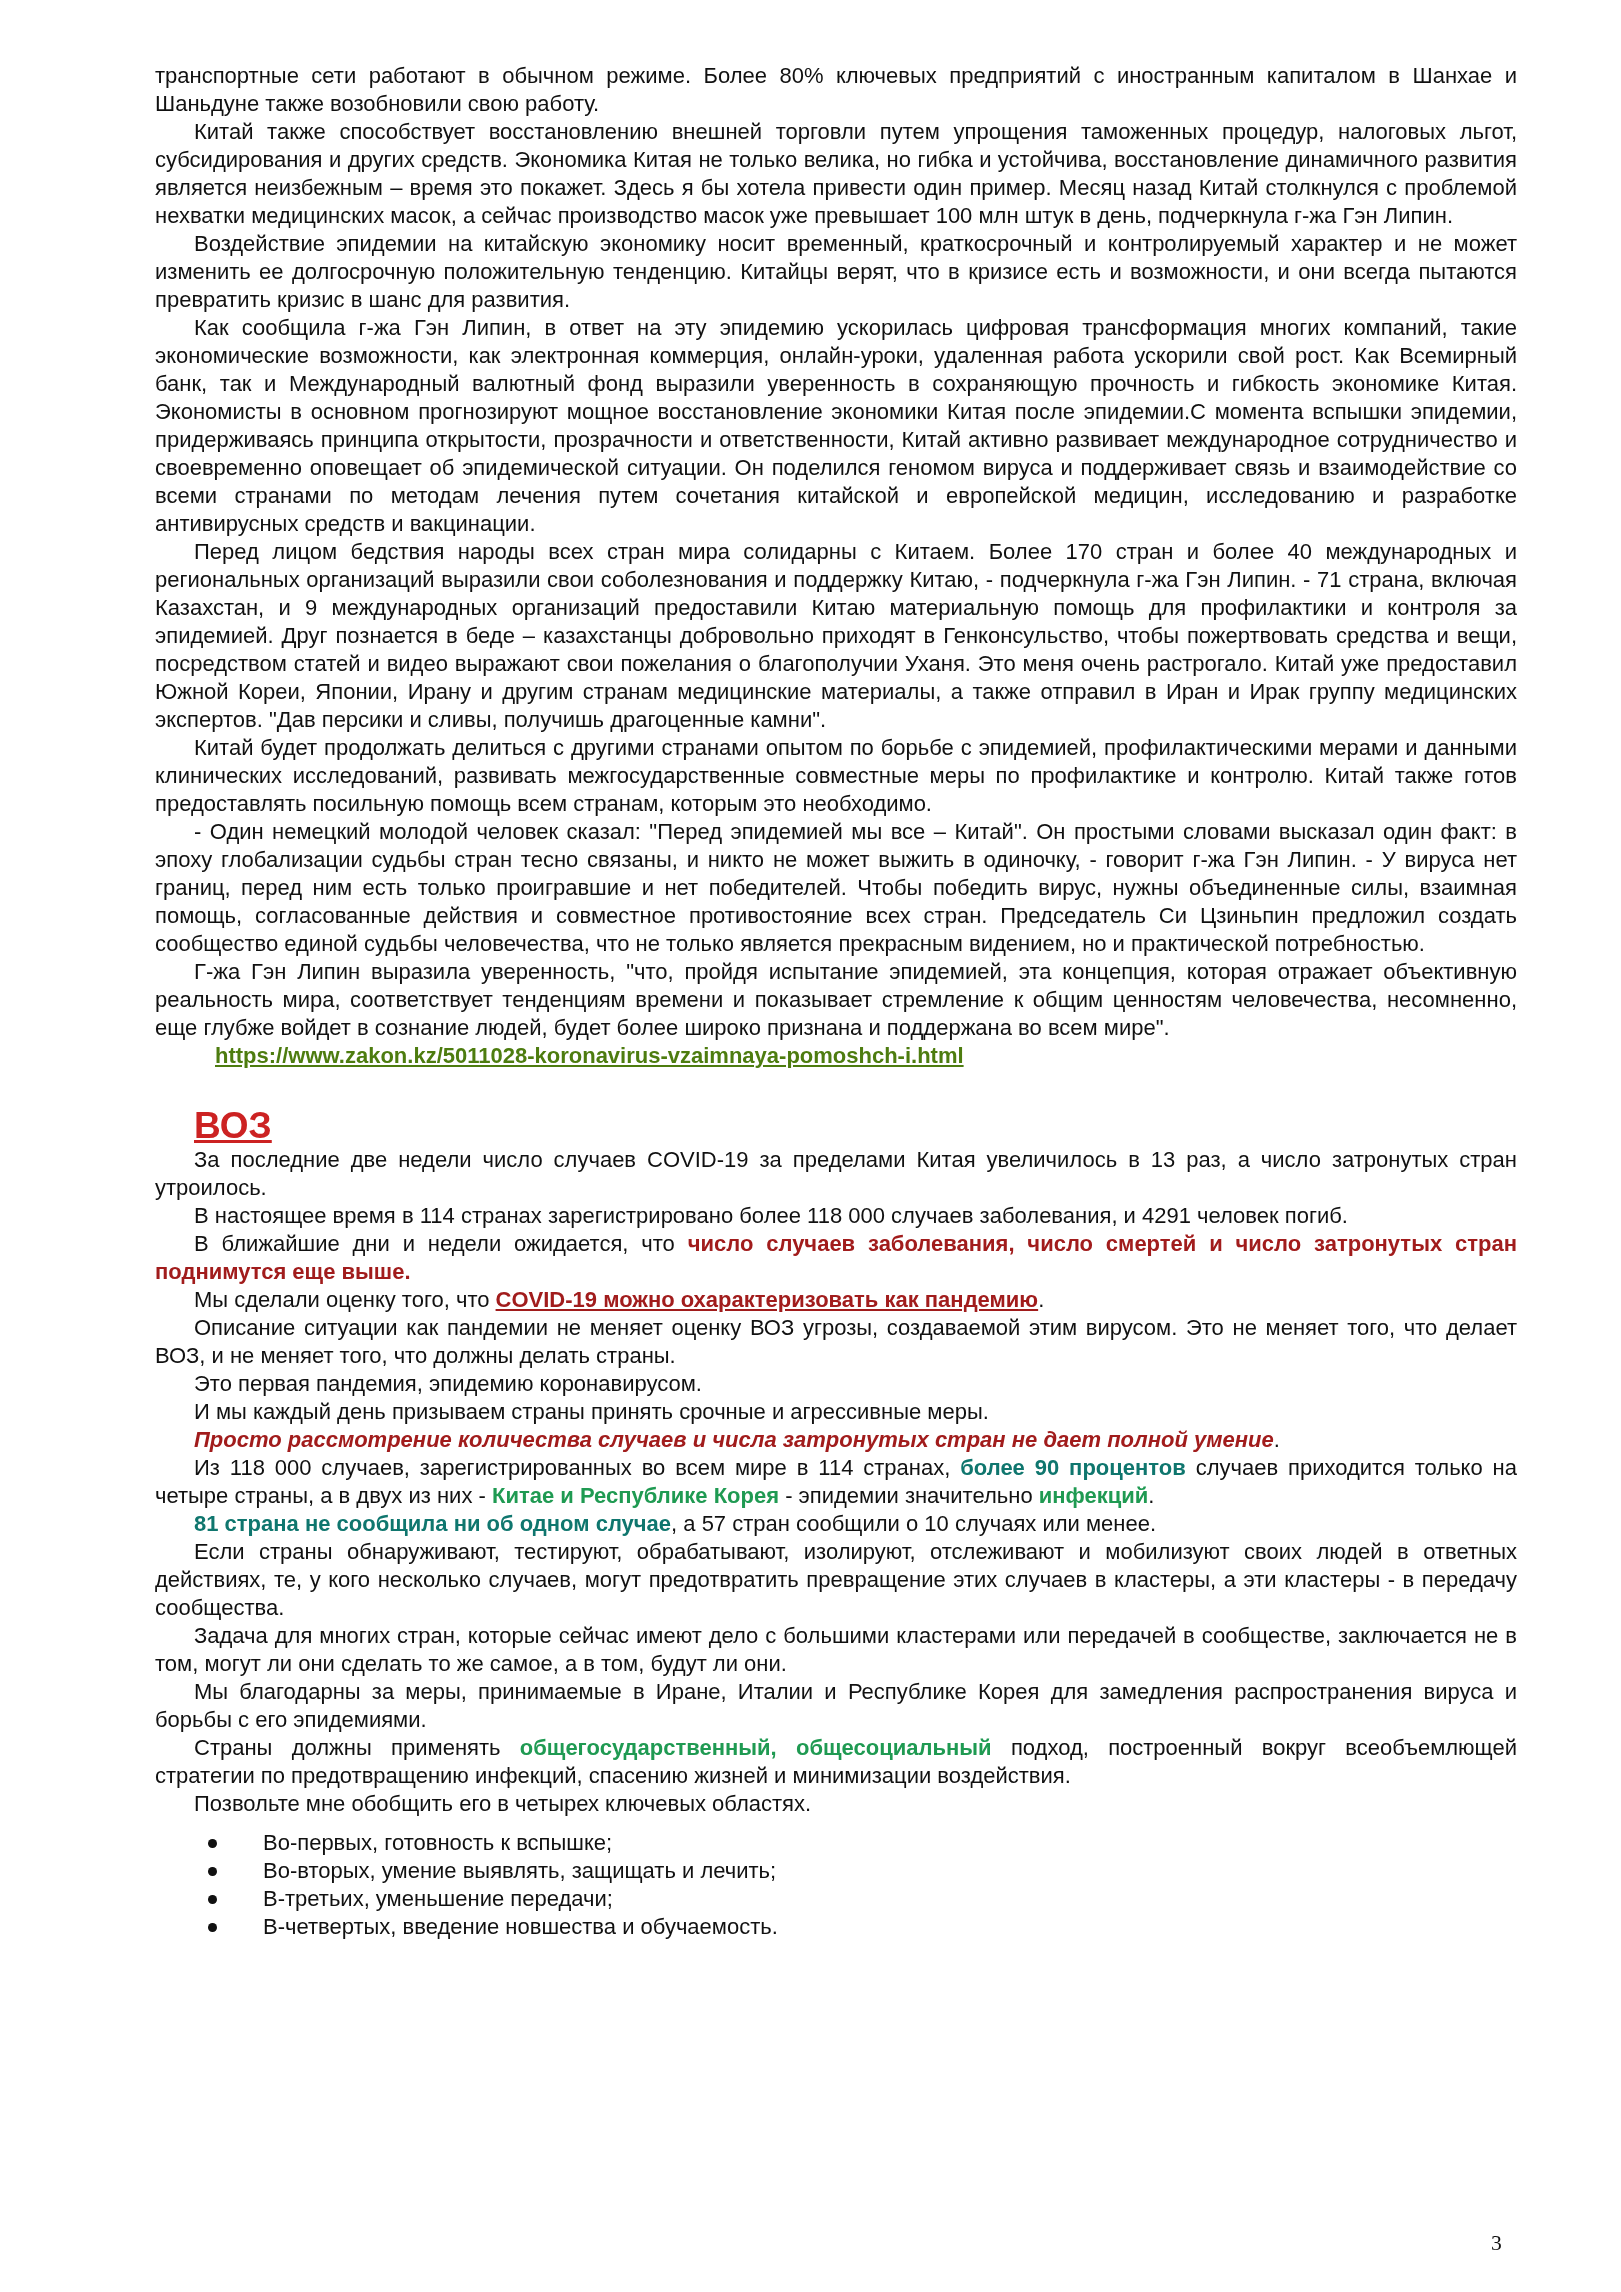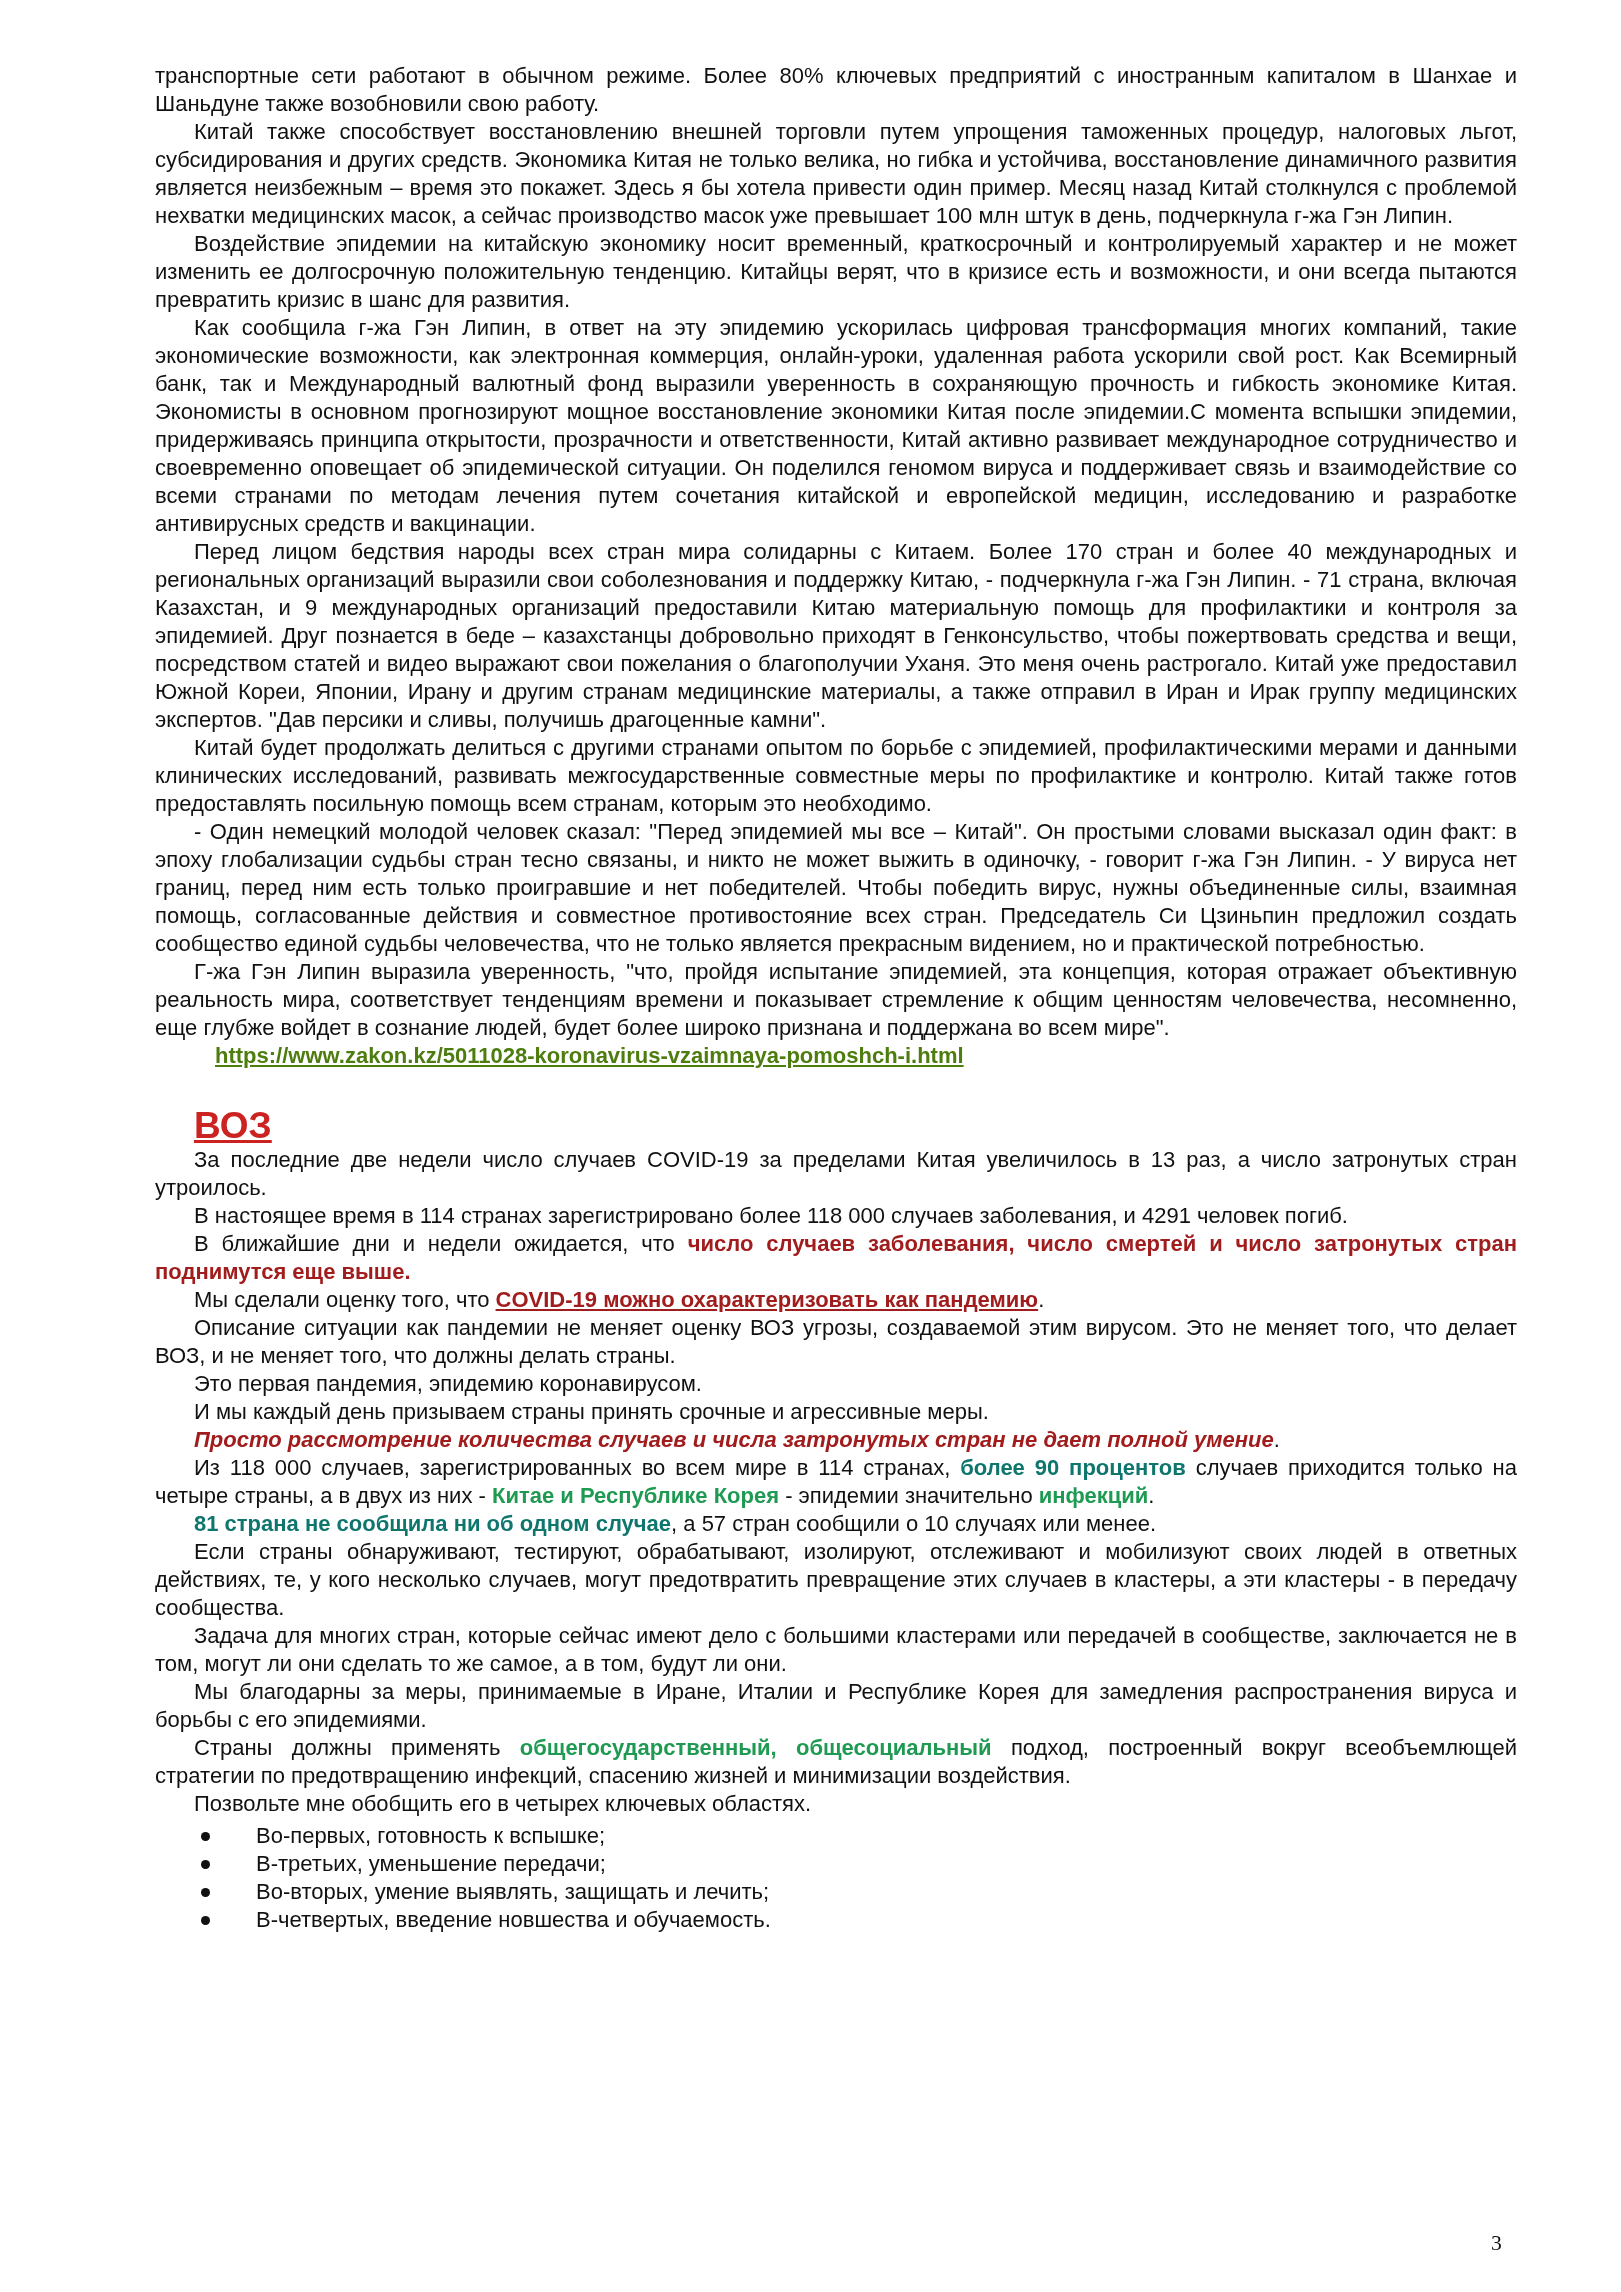--- a/index.html
+++ b/index.html
@@ -18,21 +18,21 @@
   .green { color: #1f9a52; font-weight: bold; }
   .ul { text-decoration: underline; }
   .link {
     display: block; margin-left: 60px; color: #4d7c0f; font-weight: bold;
     text-decoration: underline; cursor: pointer;
   }
   .heading {
     margin: 35px 0 0 39px; font-size: 37px; line-height: 41px; font-weight: bold;
     color: #cc2222; text-decoration: underline; text-decoration-thickness: 2.9px;
   }
-  .bullets { list-style: none; margin: 4px; padding: 0; }
+  .bullets { list-style: none; margin: 11px; padding: 0; }
   .bullets li { position: relative; padding-left: 97px; }
   .bullets li .dot {
     position: absolute; left: 42px; top: 9.8px; width: 8.8px; height: 8.8px;
     border-radius: 50%; background: #111111;
   }
   .page-number {
     position: absolute; left: 1491px; top: 2231px;
     font-family: "Liberation Serif", serif; font-size: 21.6px; color: #111111;
   }
 </style>
@@ -65,20 +65,20 @@
   <p class="p"><span>Из 118 000 случаев, зарегистрированных во всем мире в 114 странах, </span><span class="red">более 90 процентов</span><span> случаев приходится только на четыре страны, а в двух из них - </span><span class="green">Китае и Республике Корея</span><span> - эпидемии значительно </span><span class="green">инфекций</span><span>.</span></p>
   <p class="p"><span class="red">81 страна не сообщила ни об одном случае</span><span>, а 57 стран сообщили о 10 случаях или менее.</span></p>
   <p class="p">Если страны обнаруживают, тестируют, обрабатывают, изолируют, отслеживают и мобилизуют своих людей в ответных действиях, те, у кого несколько случаев, могут предотвратить превращение этих случаев в кластеры, а эти кластеры - в передачу сообщества.</p>
   <p class="p">Задача для многих стран, которые сейчас имеют дело с большими кластерами или передачей в сообществе, заключается не в том, могут ли они сделать то же самое, а в том, будут ли они.</p>
   <p class="p">Мы благодарны за меры, принимаемые в Иране, Италии и Республике Корея для замедления распространения вируса и борьбы с его эпидемиями.</p>
   <p class="p"><span>Страны должны применять </span><span class="green">общегосударственный, общесоциальный</span><span> подход, построенный вокруг всеобъемлющей стратегии по предотвращению инфекций, спасению жизней и минимизации воздействия.</span></p>
   <p class="p">Позвольте мне обобщить его в четырех ключевых областях.</p>
 
   <ul class="bullets">
     <li><span class="dot"></span><span>Во-первых, готовность к вспышке;</span></li>
+    <li><span class="dot"></span><span>Во-вторых, умение выявлять, защищать и лечить;</span></li>
     <li><span class="dot"></span><span>В-третьих, уменьшение передачи;</span></li>
-    <li><span class="dot"></span><span>Во-вторых, умение выявлять, защищать и лечить;</span></li>
     <li><span class="dot"></span><span>В-четвертых, введение новшества и обучаемость.</span></li>
   </ul>
 </div>
 
 <div class="page-number">3</div>
 
 
 </body></html>

